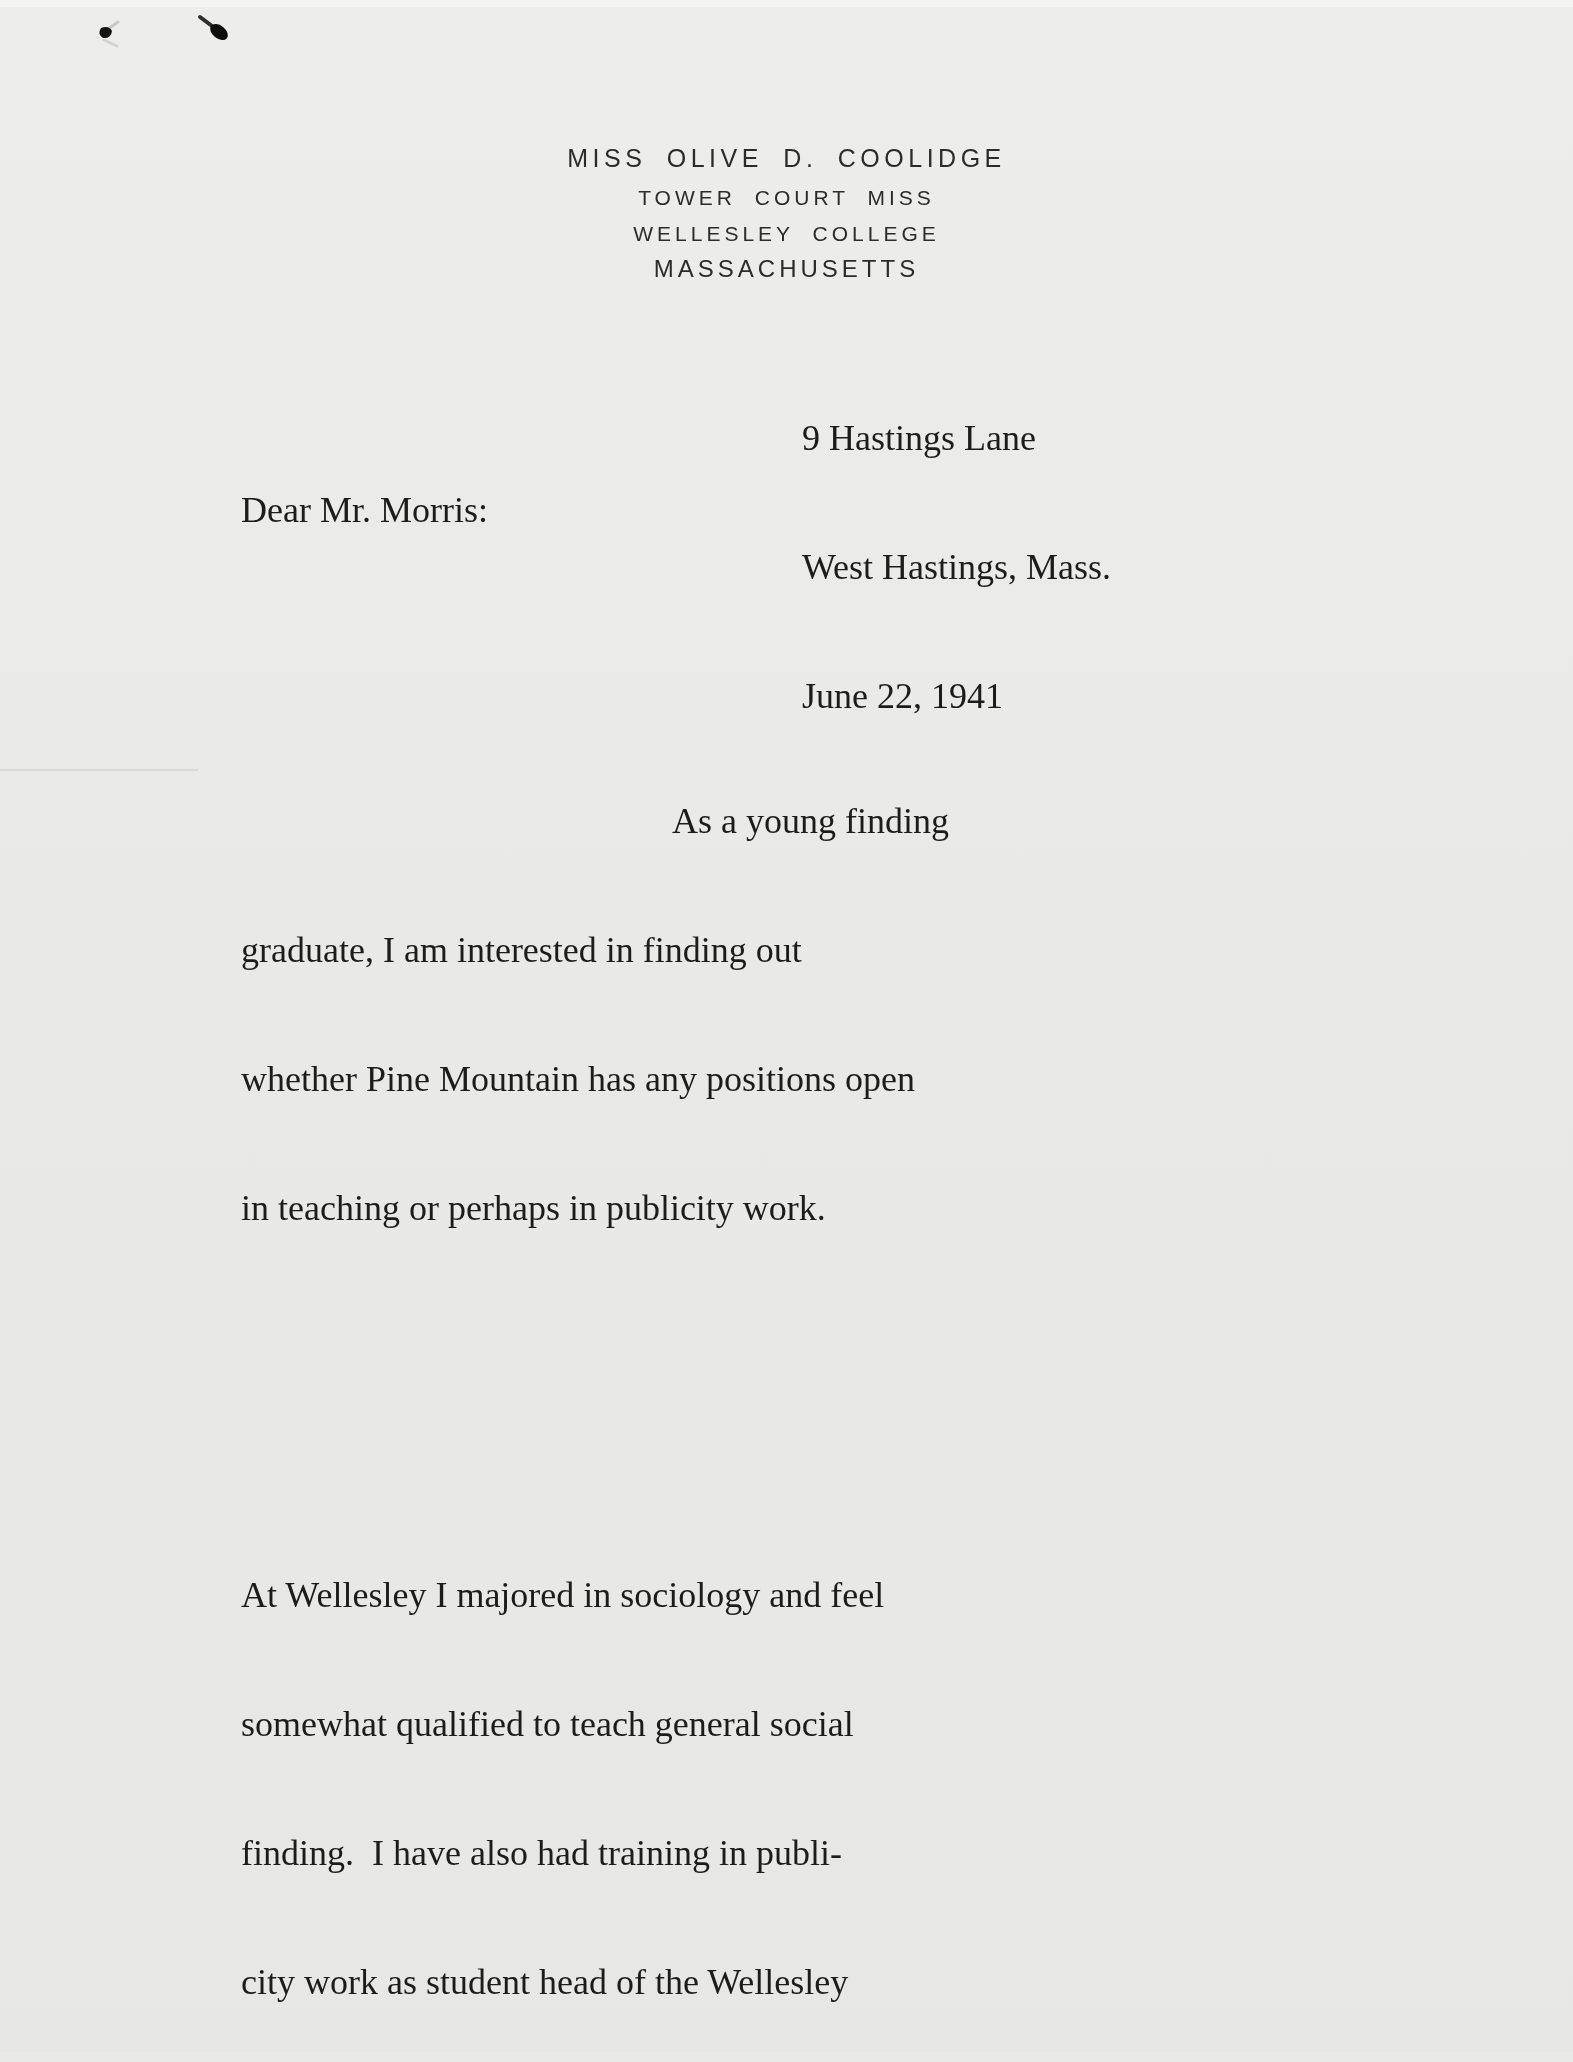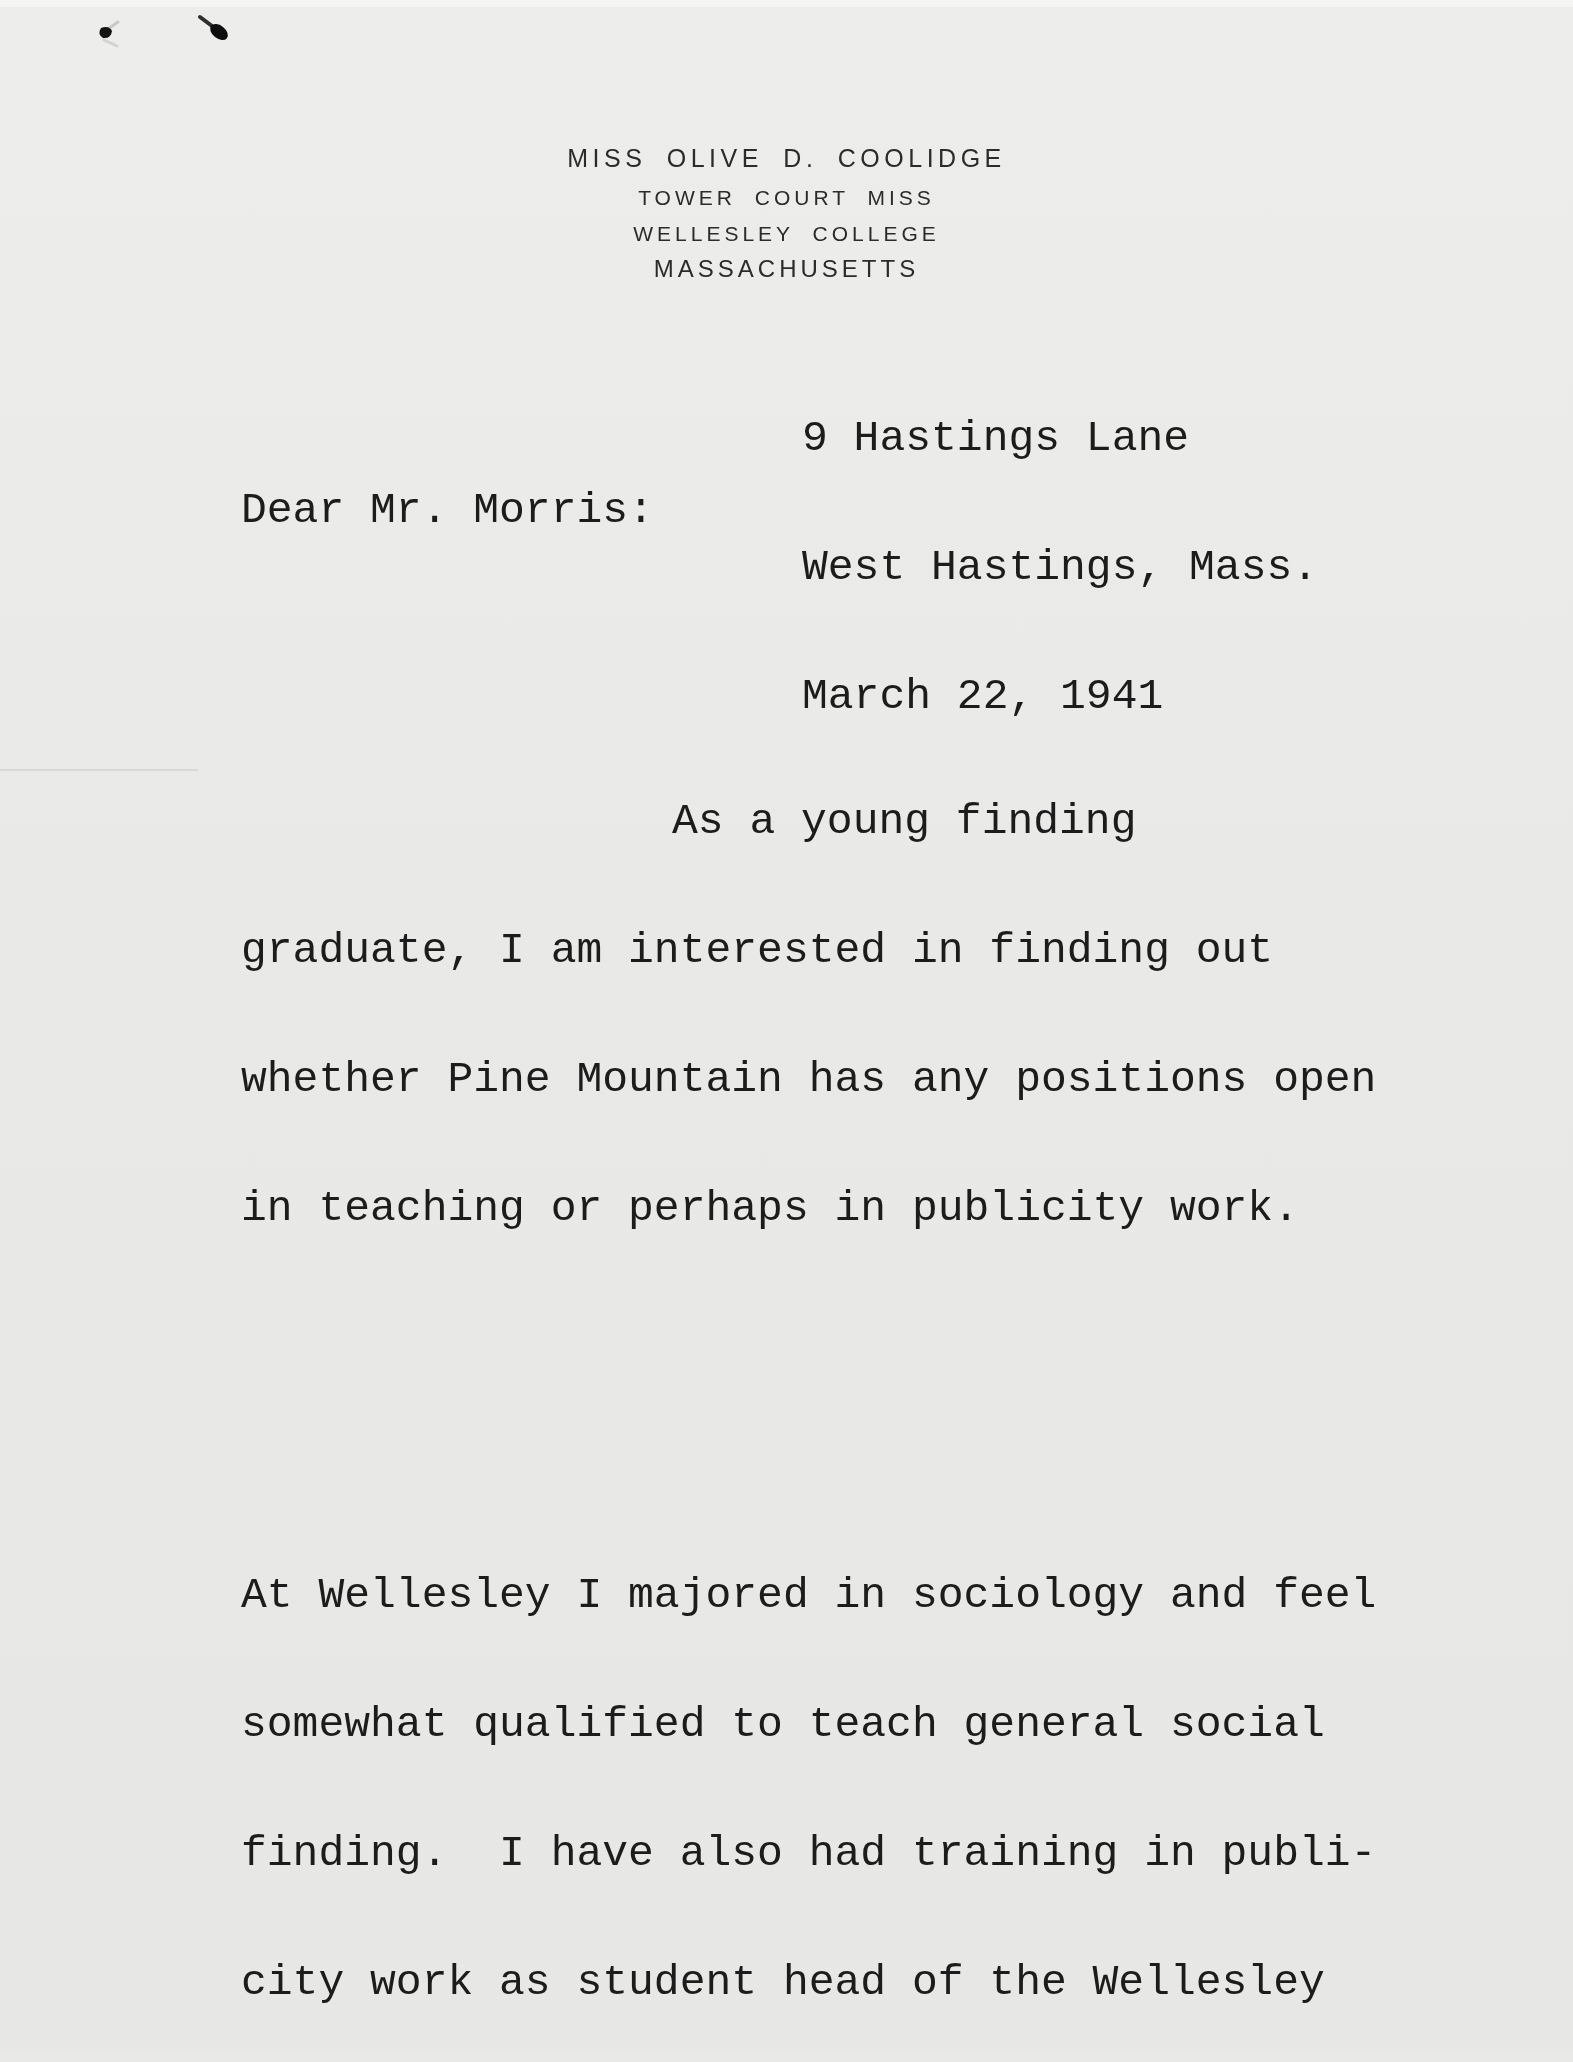--- a/index.html
+++ b/index.html
@@ -48,22 +48,22 @@
     letter-spacing: 4px;
     word-spacing: 9px;
     margin-bottom: 10px;
   }
   .lh-state {
     font-size: 24px;
     line-height: 24px;
     letter-spacing: 4px;
   }
   .type {
-    font-family: Liberation Mono, monospace;
-    font-size: 43px;
+    font-family: Liberation Serif, serif;
+    font-size: 36px;
     line-height: 43px;
     color: #1c1c1c;
     white-space: pre;
   }
   .address-block {
     position: absolute;
     left: 802px;
     top: 331px;
   }
   .salutation {
@@ -113,21 +113,21 @@
   <div class="letterhead">
     <div class="lh-name">MISS OLIVE D. COOLIDGE</div>
     <div class="lh-sub">TOWER COURT MISS</div>
     <div class="lh-sub">WELLESLEY COLLEGE</div>
     <div class="lh-state">MASSACHUSETTS</div>
   </div>
 
   <div class="address-block type">
     <div class="line">9 Hastings Lane</div>
     <div class="line">West Hastings, Mass.</div>
-    <div class="line">March 22, 1941</div>
+    <div class="line">June 22, 1941</div>
   </div>
 
   <div class="salutation type">Dear Mr. Morris:</div>
 
   <div class="letter-body type">
 
     <div class="paragraph">
       <div class="line first-line-indent">As a young finding</div>
       <div class="line">graduate, I am interested in finding out</div>
       <div class="line">whether Pine Mountain has any positions open</div>

